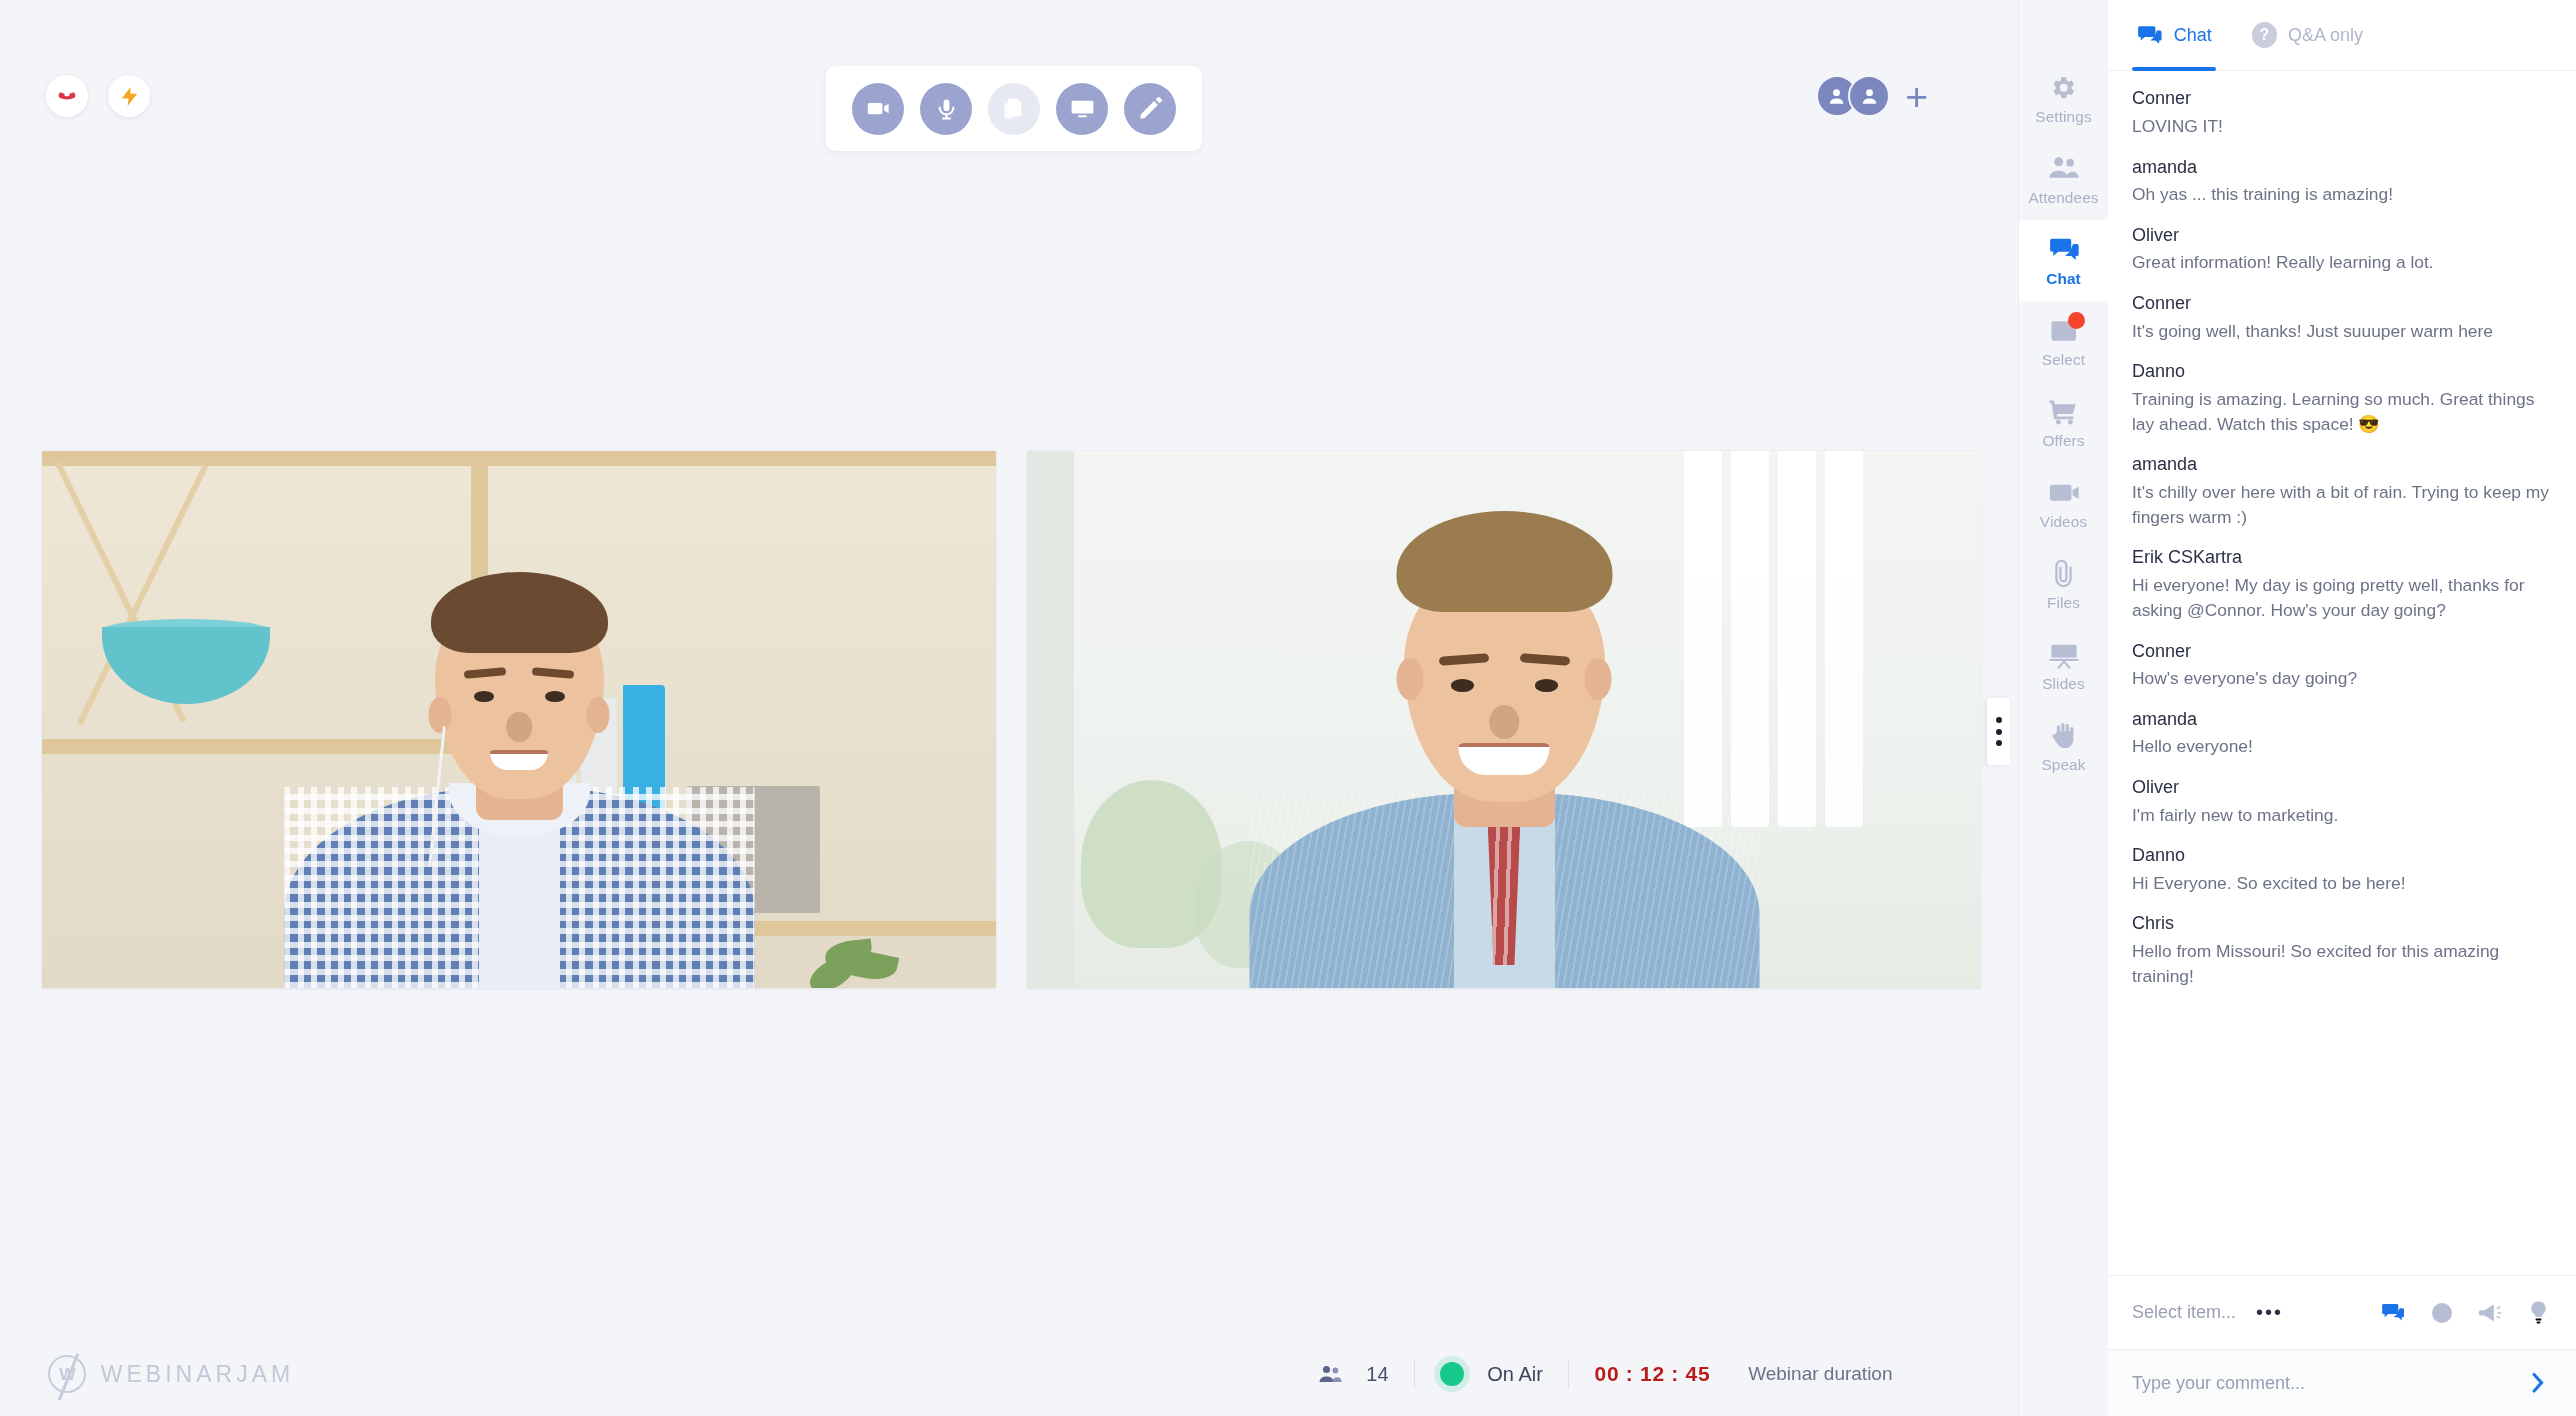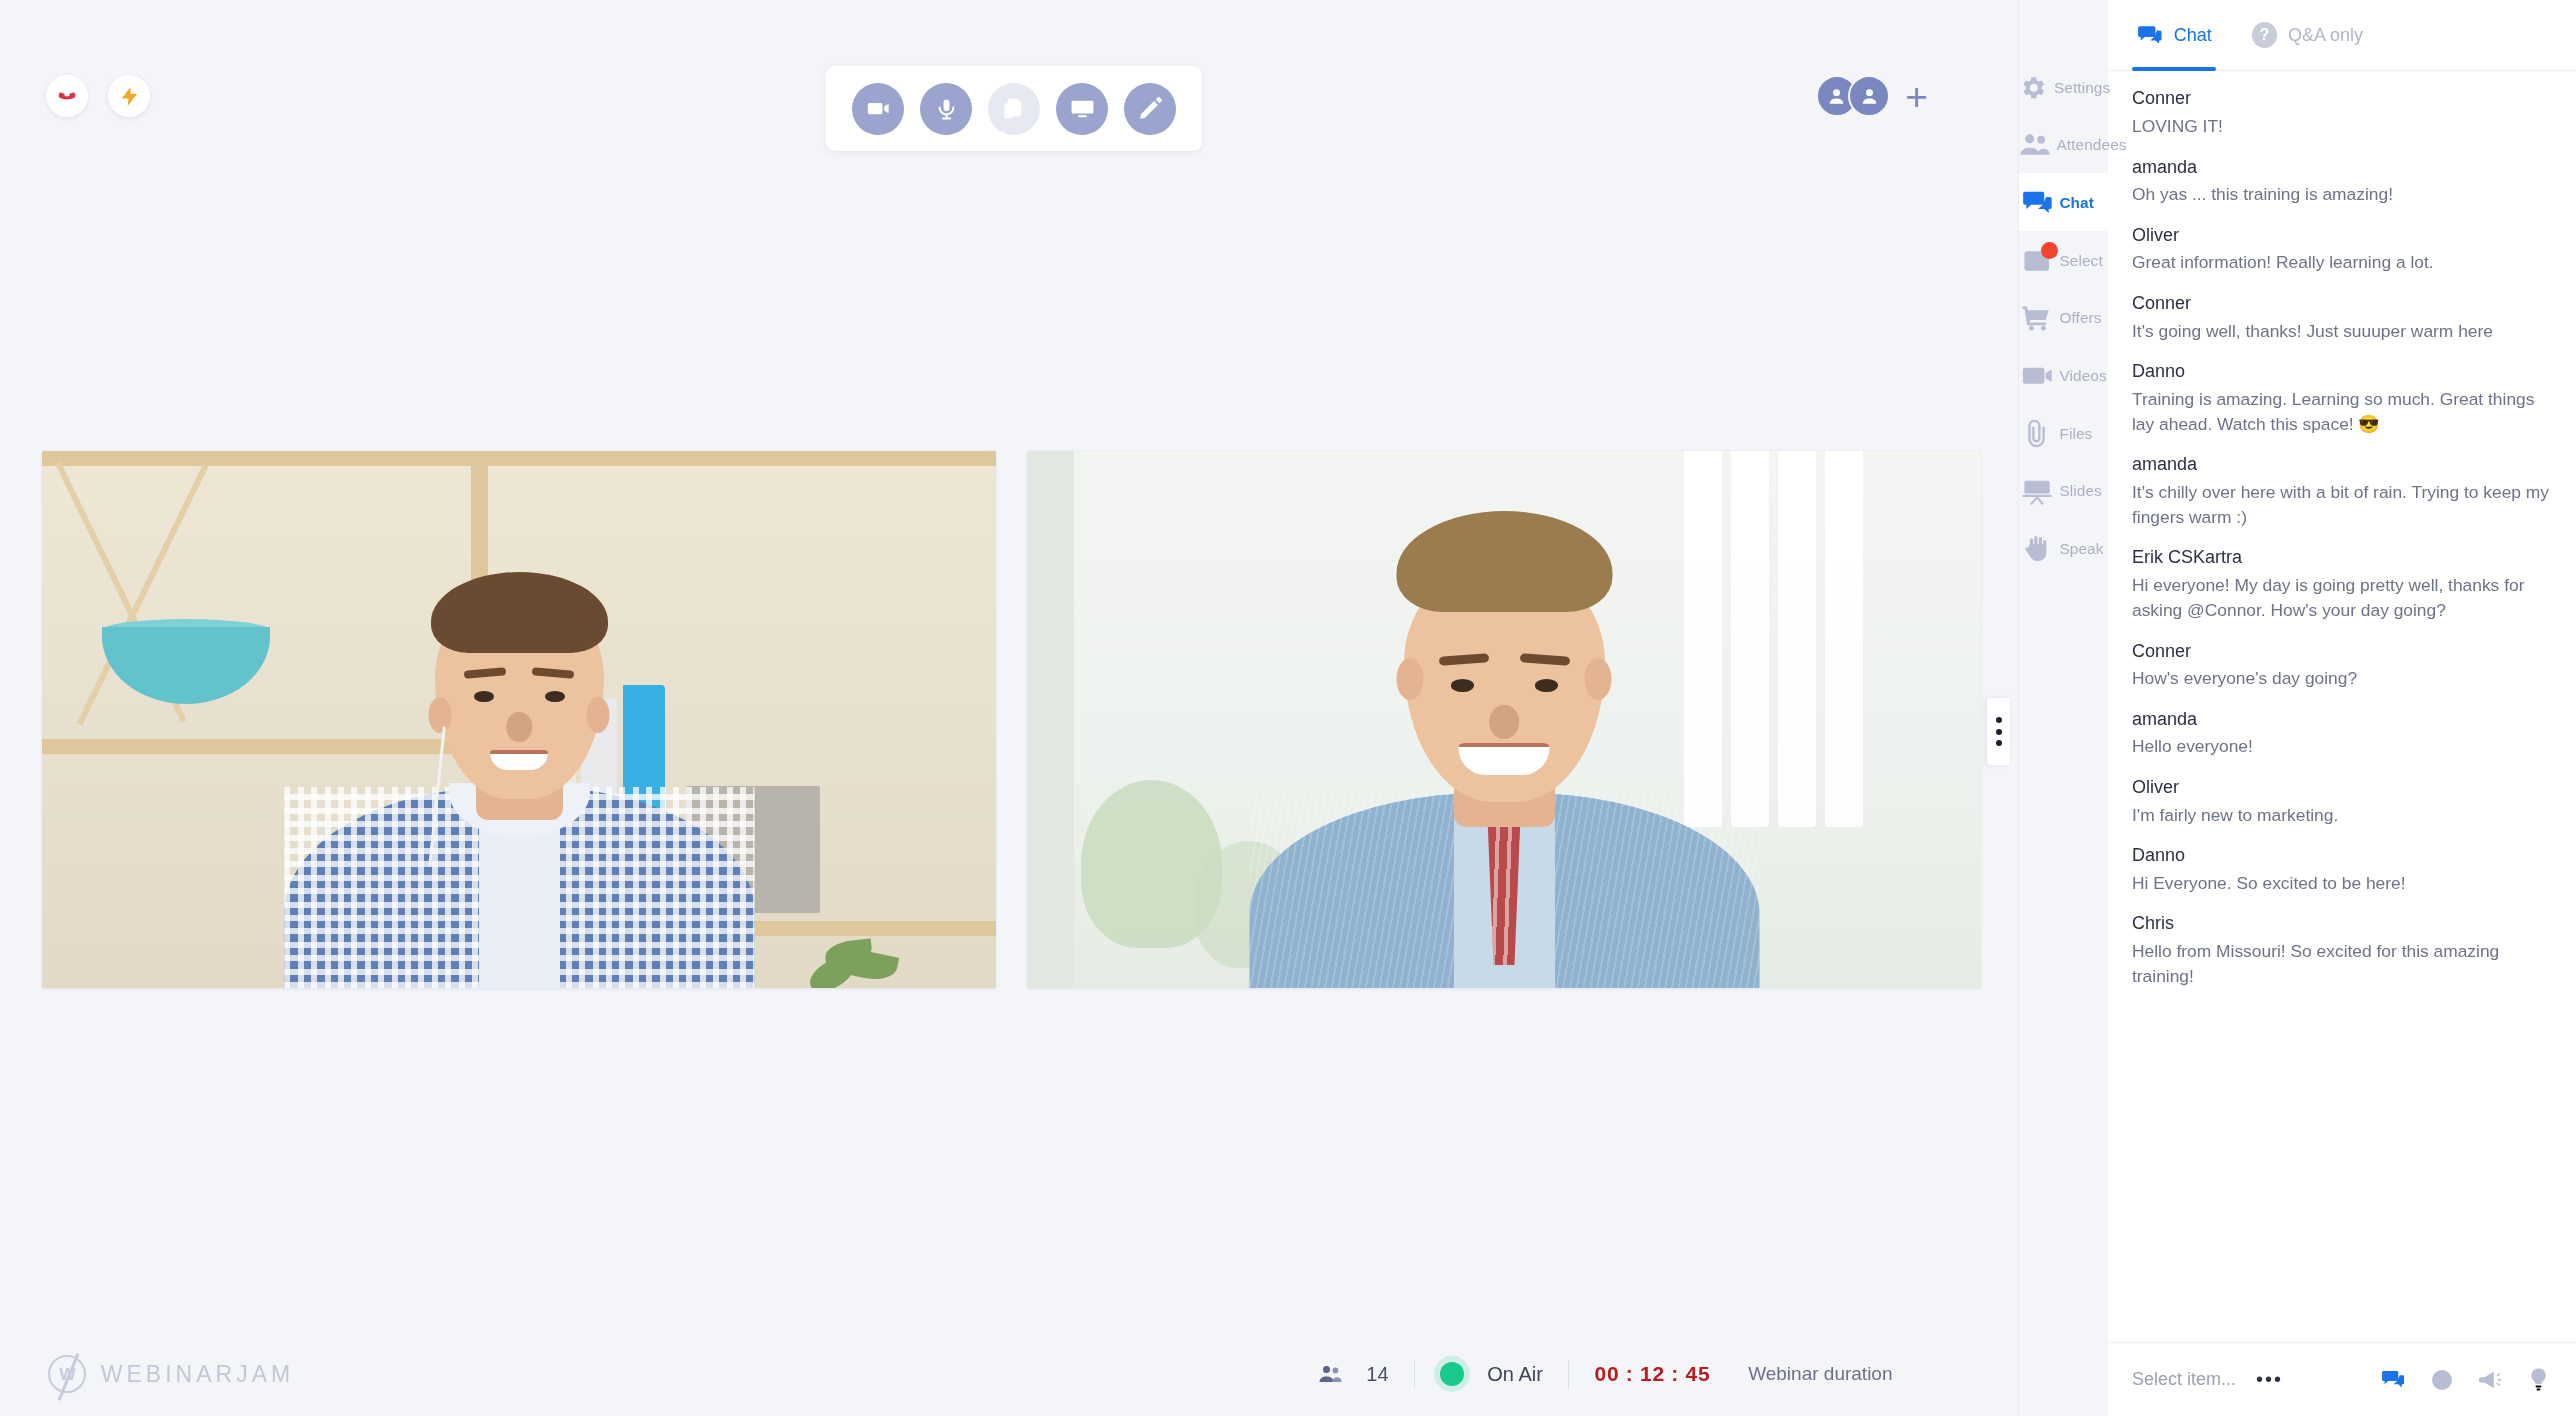--- a/index.html
+++ b/index.html
@@ -241,21 +241,21 @@
   .icon-rail {
     width: 89px;
     background: #f4f5f9;
     padding-top: 58px;
     display: flex; flex-direction: column; align-items: center;
     gap: 0;
   }
   .rail-item {
     width: 89px;
     padding: 14.8px 0 13.4px 0;
-    display: flex; flex-direction: row; align-items: center;
+    display: flex; flex-direction: column; align-items: center;
     gap: 5.4px;
     cursor: pointer;
     position: relative;
   }
   .rail-item .rail-label {
     font-size: 15.4px; color: #aab0c6; letter-spacing:0.1px;
   }
   .rail-item.active { background: #ffffff; }
   .rail-item.active .rail-label { color: #1a73e8; font-weight: 700; }
   .rail-icon { width: 35px; height: 29.5px; display:flex; align-items:center; justify-content:center; position:relative; }
@@ -740,17 +740,25 @@
             <div class="ci">
               <svg width="23" height="25.5" viewBox="0 0 20 24">
                 <path d="M10 1.4a6.7 6.7 0 0 1 4 12.1c-.7.5-1.1 1.2-1.1 2v.6H7.1v-.6c0-.8-.4-1.5-1.1-2A6.7 6.7 0 0 1 10 1.4z"></path>
                 <rect x="7.2" y="17.4" width="5.6" height="1.8" rx=".9"></rect>
                 <rect x="8.2" y="20.2" width="3.6" height="1.8" rx=".9"></rect>
               </svg>
             </div>
           </div>
         </div>
 
+        <div class="comment-row">
+          <input class="comment-input" type="text" placeholder="Type your comment..." style="">
+          <div class="send-btn">
+            <svg width="21.5" height="25.5" viewBox="0 0 16 24">
+              <path d="M3.8 2.4 12.6 12l-8.8 9.6-2-1.9L8.6 12 1.8 4.3z" fill="#1a73e8"></path>
+            </svg>
+          </div>
+        </div>
       </div>
     </div>
   </div>
 </div>
 
 
 </body></html>

